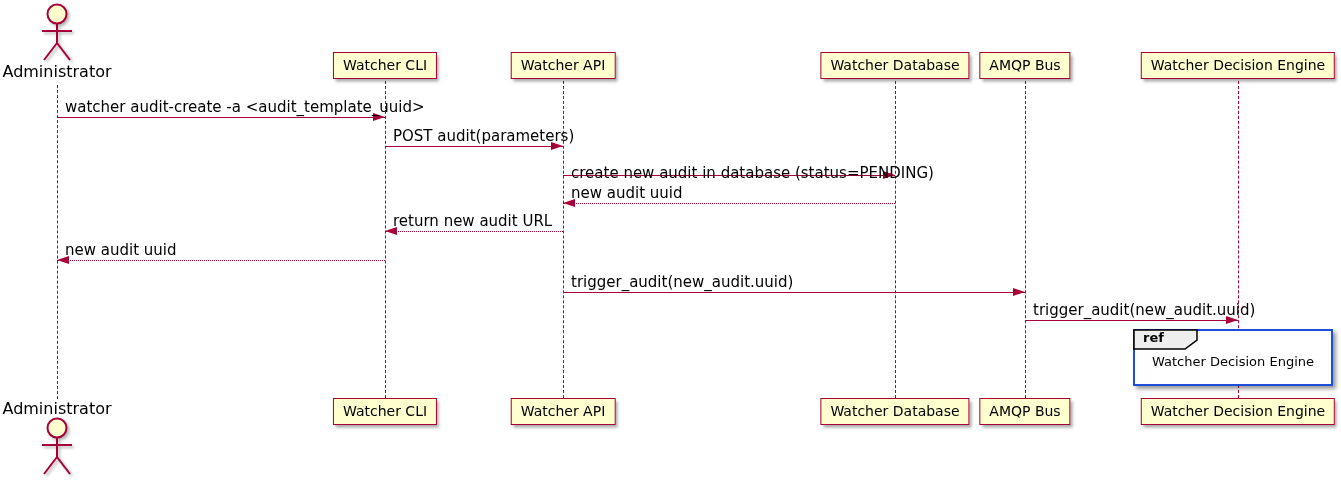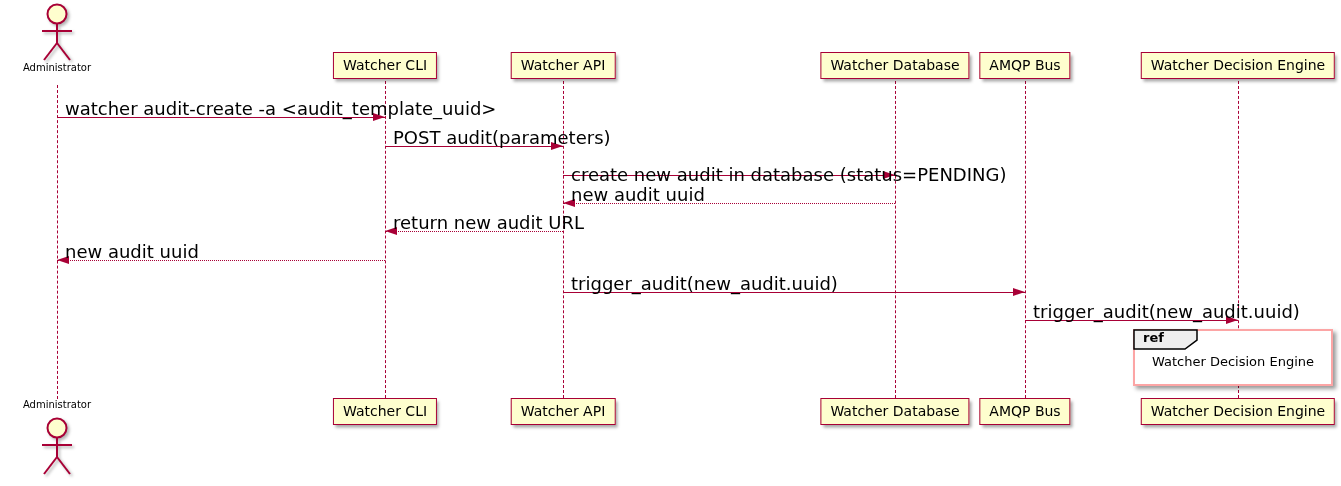--- a/index.html
+++ b/index.html
@@ -28,32 +28,32 @@
     padding:1px 9px;
     font-size:14px;white-space:nowrap;
     box-shadow:2.5px 2.5px 3px rgba(0,0,0,.35);
   }
   .actor{
     position:absolute;transform:translateX(-50%);
     filter:drop-shadow(2px 2px 1.5px rgba(0,0,0,.3));
   }
   .actor-label{
     position:absolute;transform:translateX(-50%);
-    font-size:10px;white-space:nowrap;
+    font-size:16px;white-space:nowrap;
   }
   .mline{position:absolute;height:0;border-top:1px solid var(--accent);}
   .mline.dashed{border-top-style:dotted;}
   .ahead{position:absolute;width:0;height:0;
     border-top:4.5px solid transparent;border-bottom:4.5px solid transparent;}
   .ahead.r{border-left:12px solid var(--accent);}
   .ahead.l{border-right:12px solid var(--accent);}
-  .mlabel{position:absolute;font-size:18px;white-space:nowrap;}
+  .mlabel{position:absolute;font-size:15px;white-space:nowrap;}
   .refbox{
     position:absolute;background:#fff;
-    border:2px solid #fca5a5;
+    border:2px solid #1d4ed8;
     box-shadow:3px 3px 4px rgba(0,0,0,.4);
   }
   .reftag{position:absolute;left:-2px;top:-2px;width:66px;height:21px;}
   .reftag-text{position:absolute;left:10px;top:1px;font-weight:bold;font-size:13px;}
   .reftext{
     position:absolute;left:0;right:0;top:22px;
     text-align:center;font-size:13px;line-height:17px;white-space:nowrap;
   }
 </style>
 </head>

